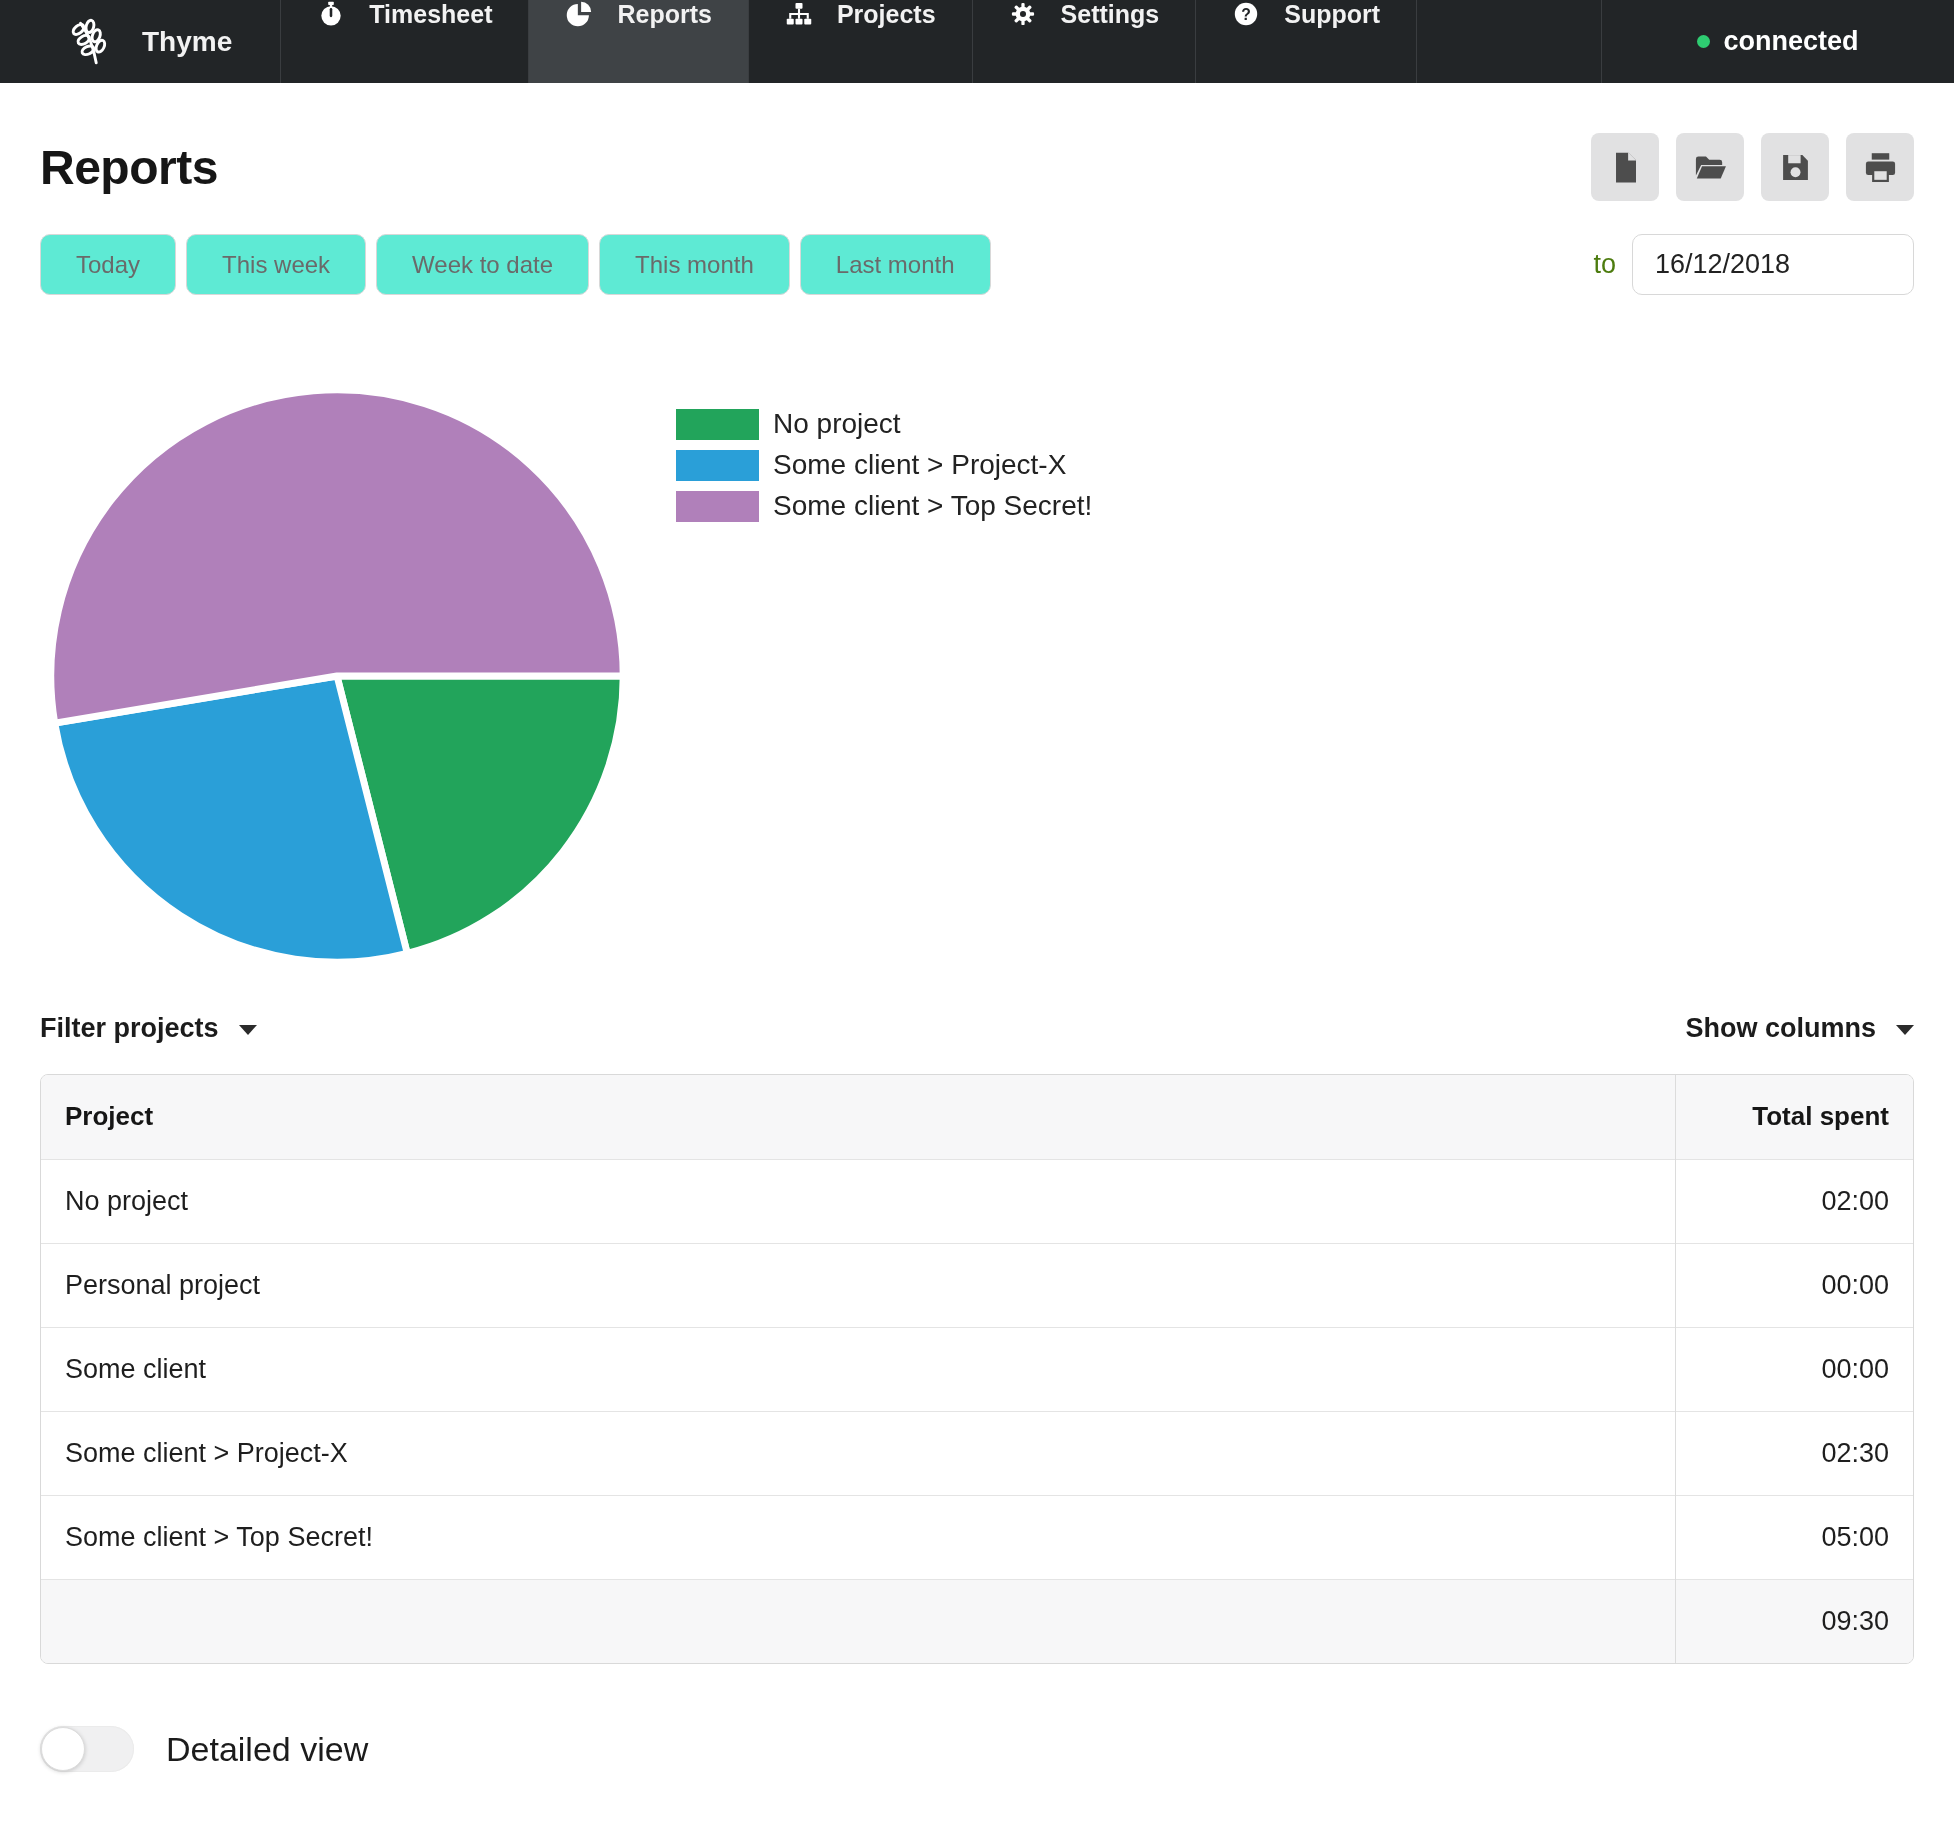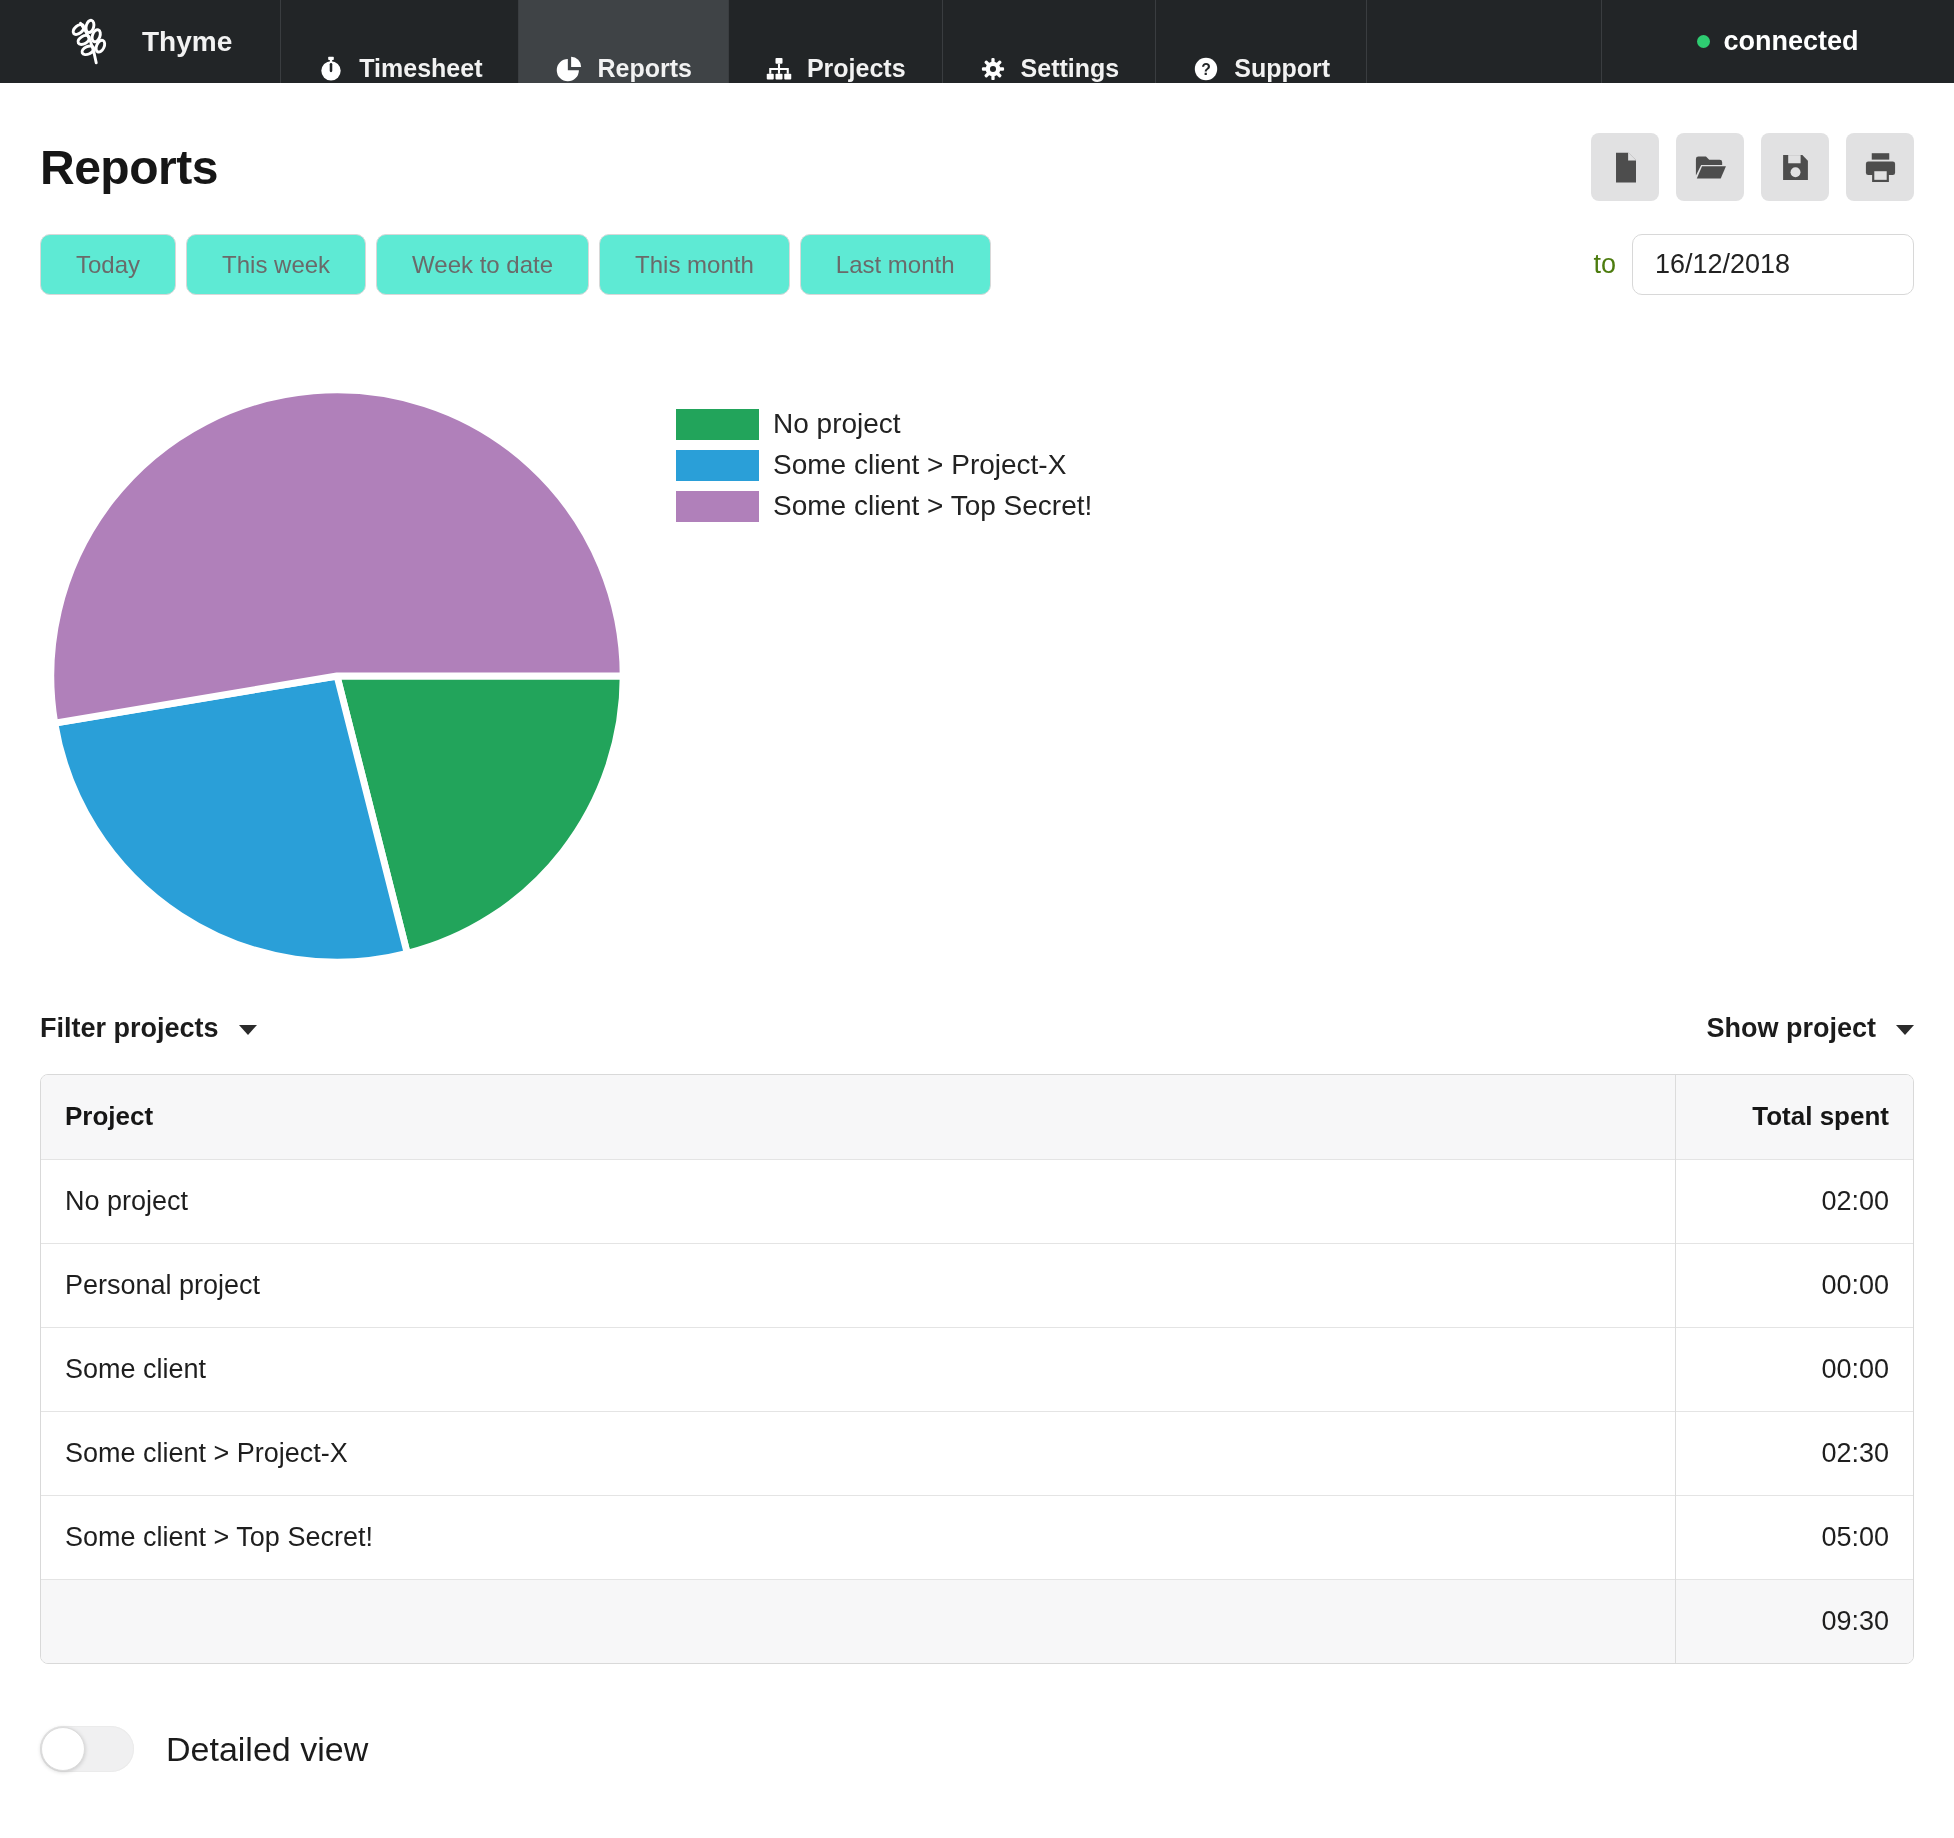--- a/index.html
+++ b/index.html
@@ -10,21 +10,21 @@
     font-family:"Liberation Sans","DejaVu Sans",sans-serif;
     color:#1e1e1e;
     overflow:hidden;
   }
 
   
   .navbar { height:83px; background:#222527; display:flex; align-items:stretch; }
   .brand { display:flex; align-items:center; gap:26px; padding:0 48px 0 66px;
            border-right:1px solid #3a3d40; color:#f2f2f2; font-weight:bold; font-size:28px; }
   .brand svg { width:50px; height:50px; }
-  .nav-item { display:flex; align-items:flex-end; gap:14px; padding:0 36px;
+  .nav-item { display:flex; align-items:flex-start; gap:24px; padding:0 36px;
               border-right:1px solid #3a3d40; color:#f2f2f2; font-weight:bold;
               font-size:25px; cursor:pointer; }
   .nav-item svg { width:28px; height:28px; }
   .nav-item.active { background:#3f4346; }
   .nav-spacer { flex:1; border-right:1px solid #3a3d40; }
   .nav-status { display:flex; align-items:center; justify-content:center; gap:13px;
                 width:352px; color:#ffffff; font-weight:bold; font-size:27px; }
   .status-dot { width:13px; height:13px; border-radius:50%; background:#2ecc71; }
 
   
@@ -233,21 +233,21 @@
     </div>
   </div>
 
   <div class="filter-row">
     <div class="dropdown">
       <span>Filter projects</span>
       <span class="caret"></span>
     </div>
     <div class="flex-spacer"></div>
     <div class="dropdown">
-      <span>Show project</span>
+      <span>Show columns</span>
       <span class="caret"></span>
     </div>
   </div>
 
   <div class="table-wrap">
     <table>
       <thead>
         <tr>
           <th>Project</th>
           <th class="col-num">Total spent</th>

